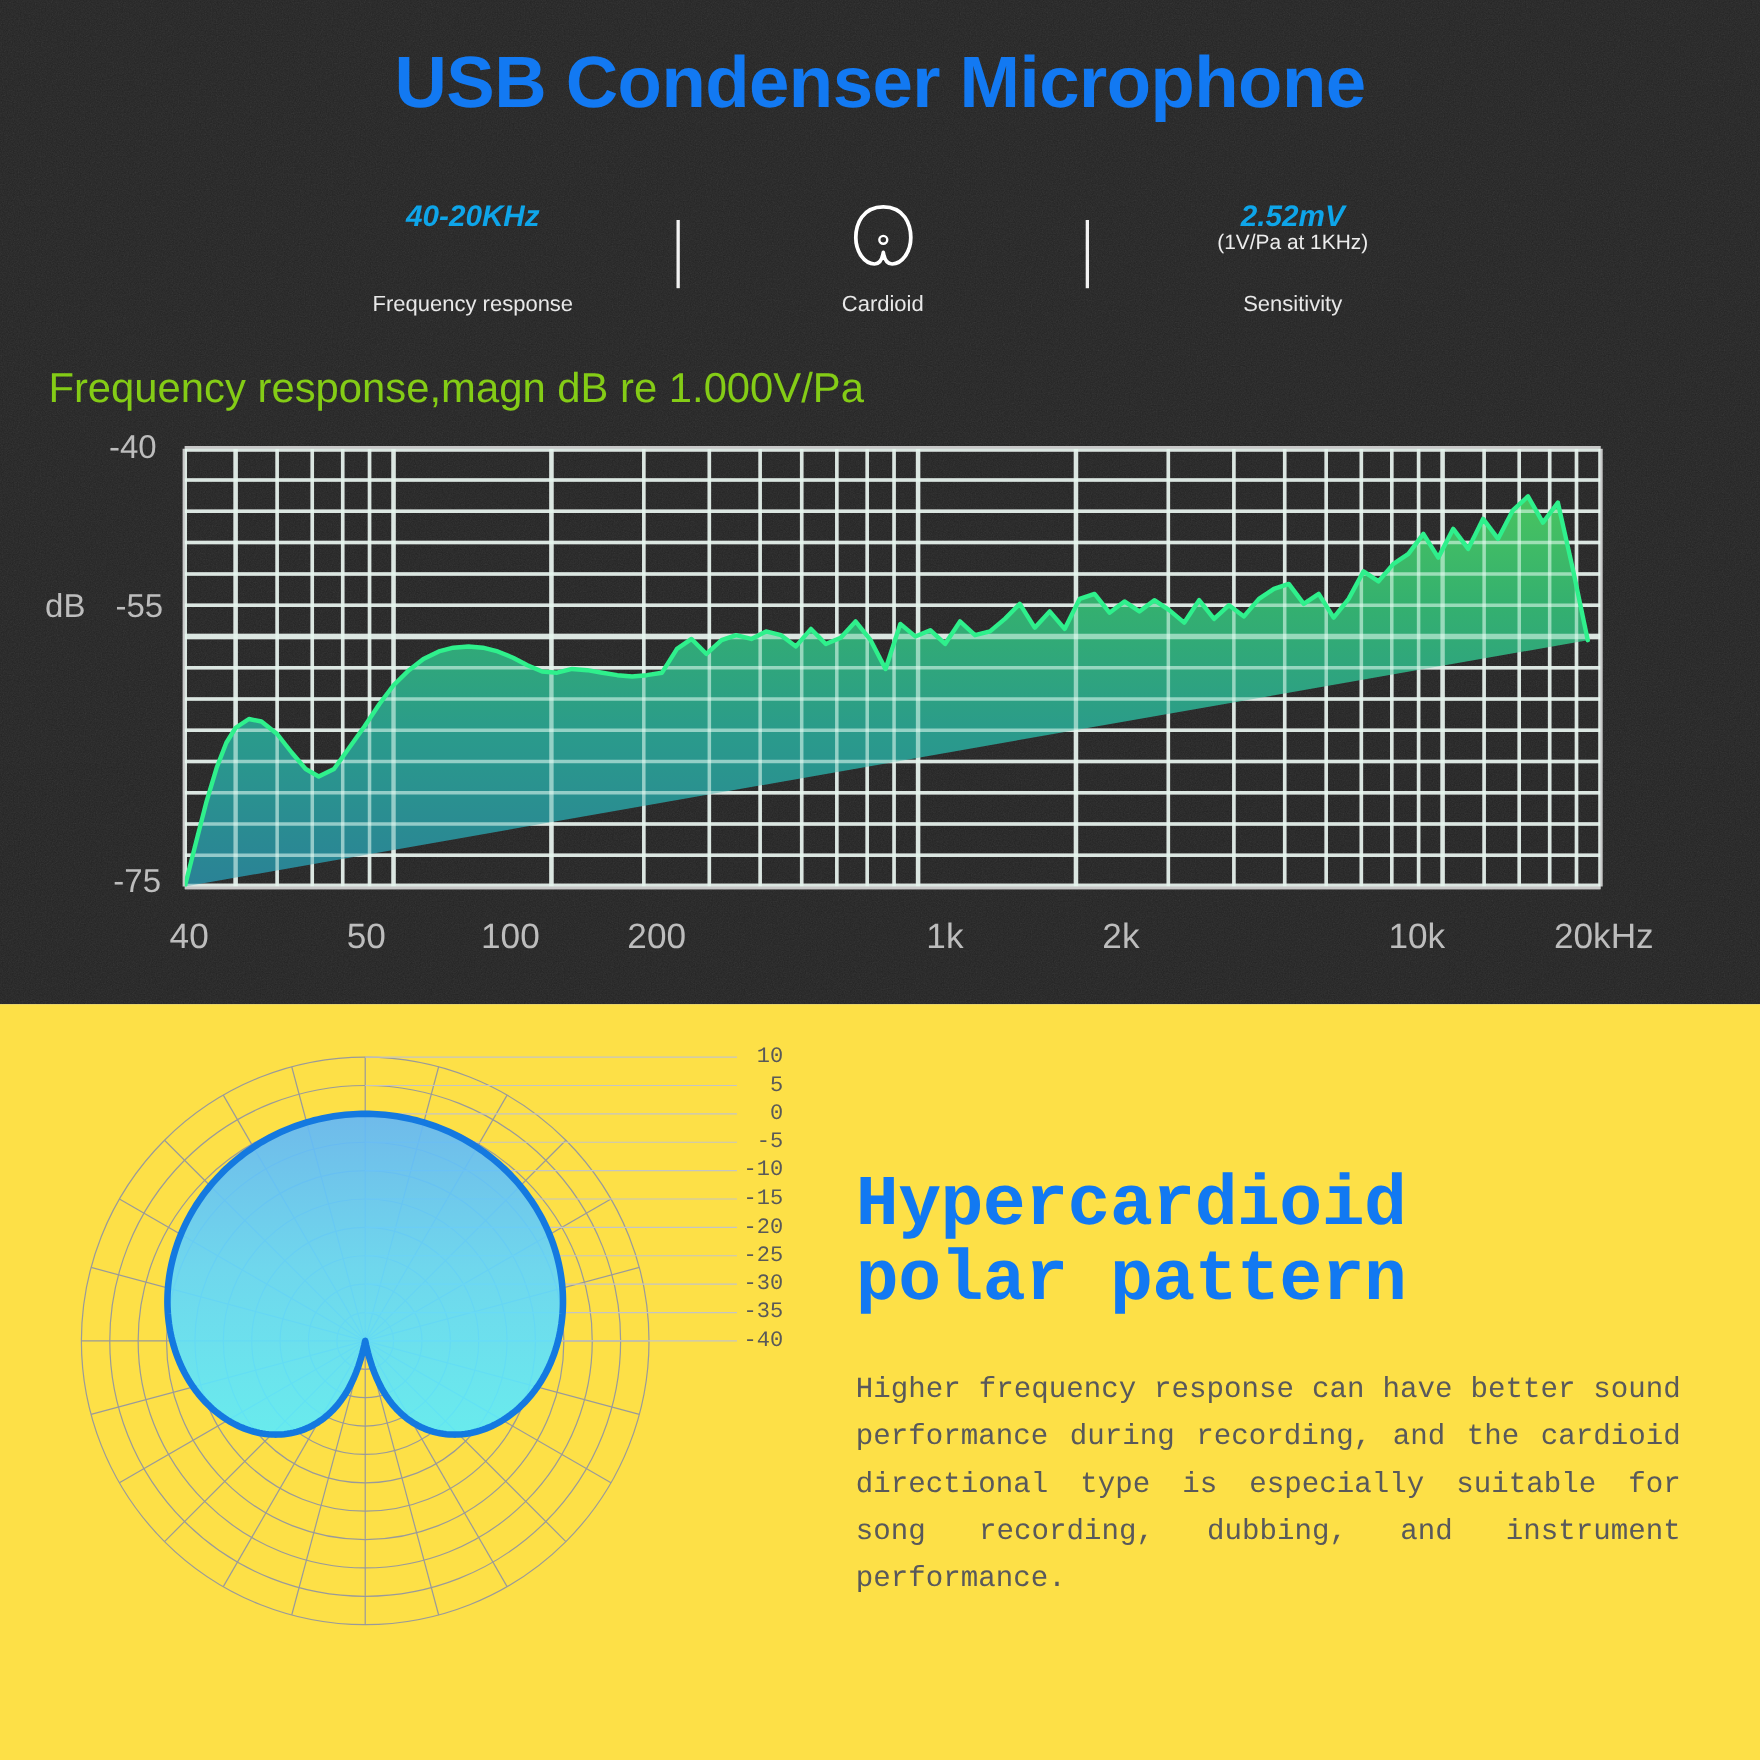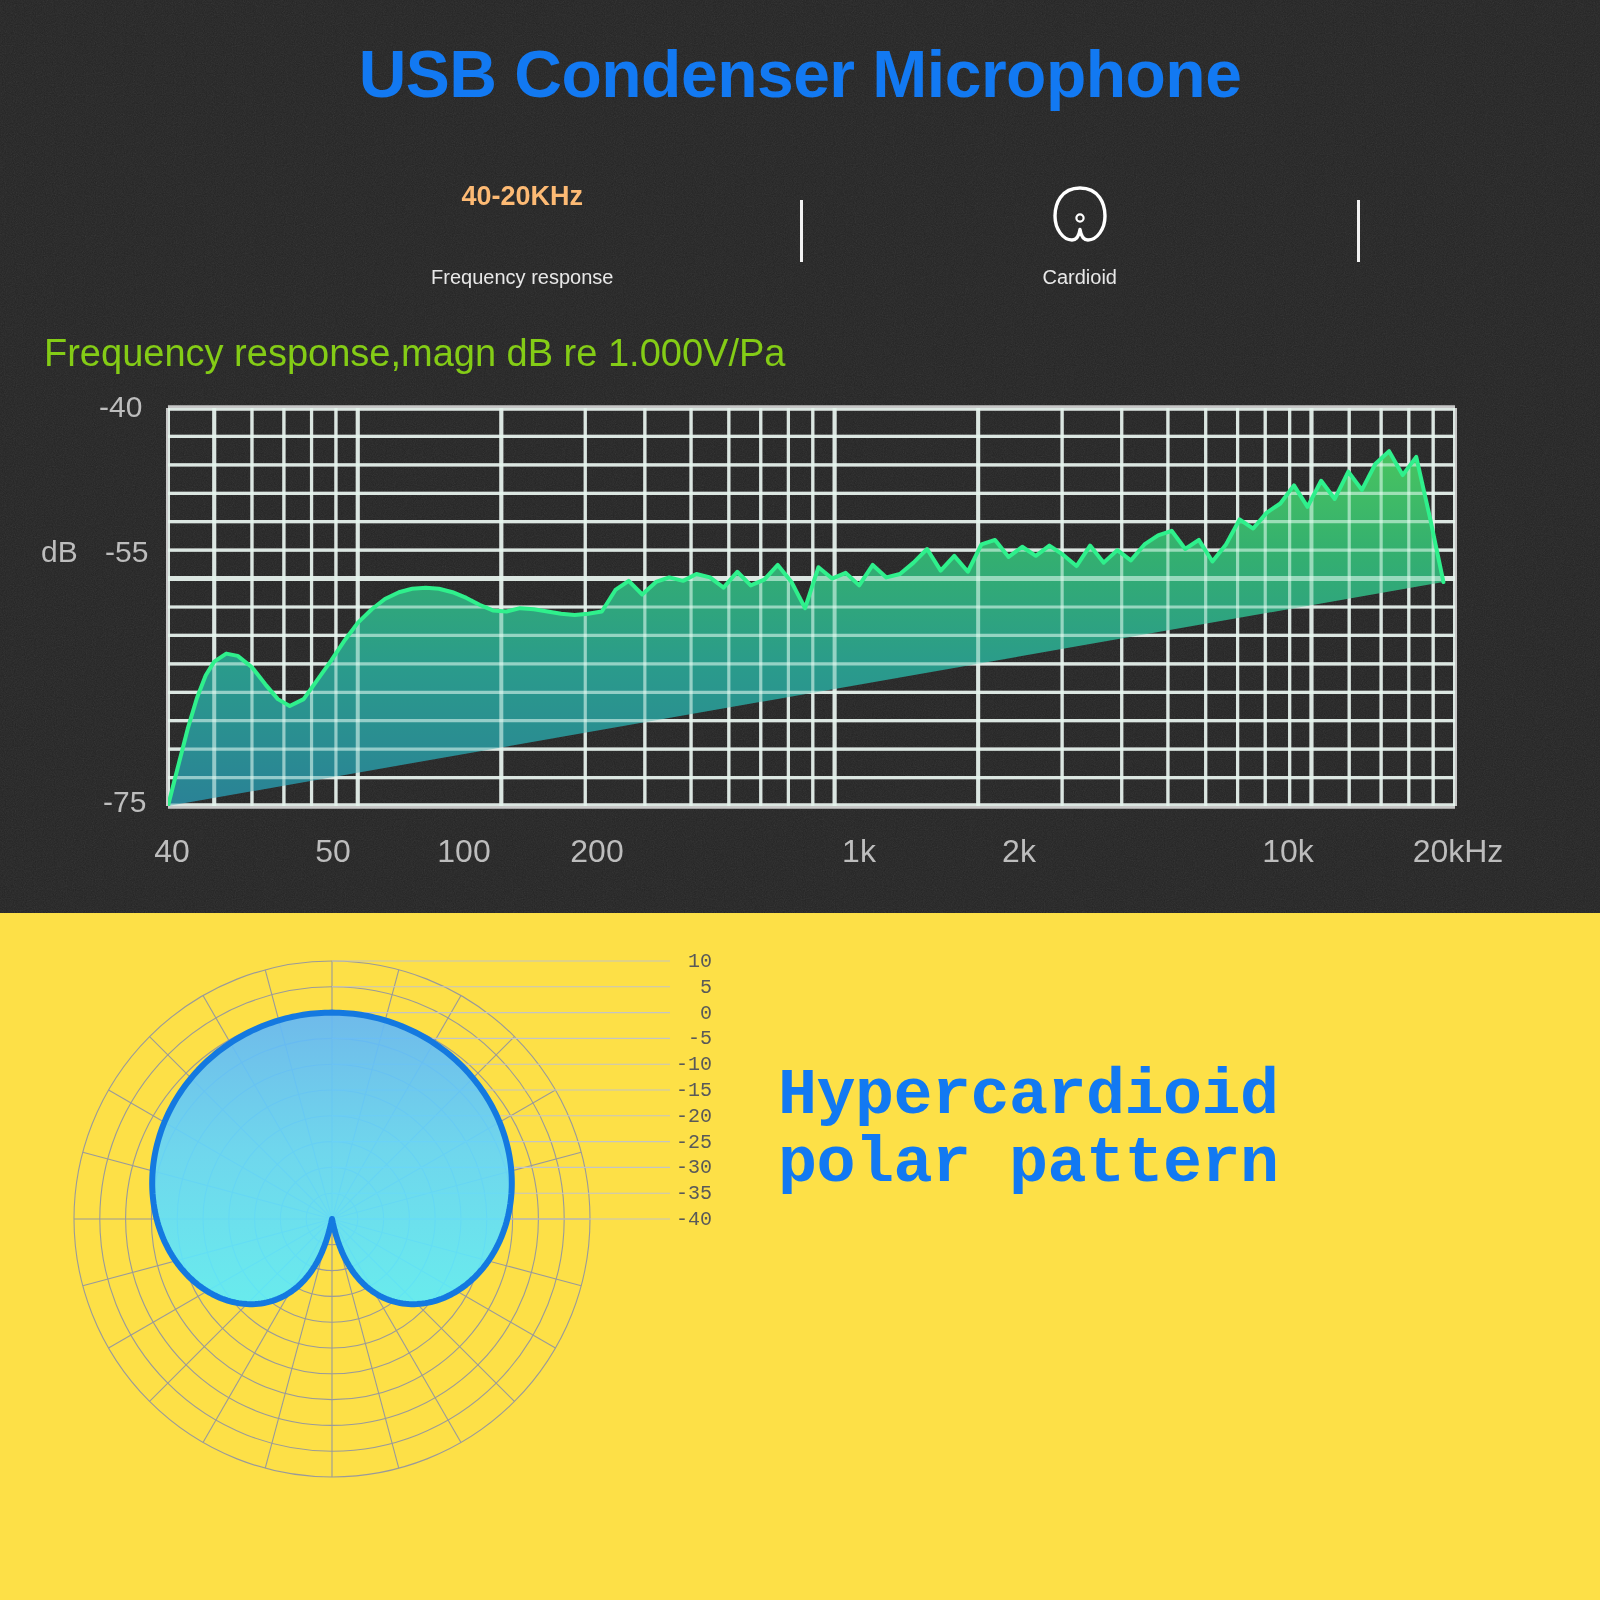--- a/index.html
+++ b/index.html
@@ -46,26 +46,27 @@
   .spec-col {
     flex:1 1 0;
     display:flex;
     flex-direction:column;
     align-items:center;
     justify-content:space-between;
     padding-top:14px;
     padding-bottom:4px;
   }
   .spec-val {
-    color:#fdba74;
+    color:#0ea5e9;
     font-size:27px;
     font-weight:bold;
     line-height:1.05;
     text-align:center;
     white-space:nowrap;
+    font-style:italic;
   }
   .spec-sub {
     color:#ececec;
     font-size:19px;
     font-weight:normal;
     line-height:1.15;
     text-align:center;
     white-space:nowrap;
   }
   .spec-label {
@@ -189,20 +190,27 @@
           <path d="M28 4 C9 4 3 20 3 32 C3 45 11 56 20 56 C25.5 56 27.2 50.5 28 45.5
                    C28.8 50.5 30.5 56 36 56 C45 56 53 45 53 32 C53 20 47 4 28 4 Z" fill="none" stroke="#ffffff" stroke-width="3.4" stroke-linejoin="round"></path>
           <circle cx="28" cy="34" r="3.6" fill="none" stroke="#ffffff" stroke-width="2.2"></circle>
         </svg>
       </div>
       <div class="spec-label">Cardioid</div>
     </div>
 
     <div class="spec-div"></div>
 
+    <div class="spec-col">
+      <div>
+        <div class="spec-val">2.52mV</div>
+        <div class="spec-sub">(1V/Pa at 1KHz)</div>
+      </div>
+      <div class="spec-label">Sensitivity</div>
+    </div>
   </div>
 
   <div id="fr-title">Frequency response,magn dB re 1.000V/Pa</div>
 
   <div id="fr-chart-wrap">
     <svg id="fr-svg" width="1600" height="500">
       <defs>
         <linearGradient id="areaGrad" x1="0" y1="0" x2="0" y2="1">
           <stop offset="0%" stop-color="#49c45f"></stop>
           <stop offset="28%" stop-color="#34b06f"></stop>
@@ -414,14 +422,15 @@
         <div class="polar-tick" style="left: 630px; width: 52px; top: 274.2px;">-35</div>
         <div class="polar-tick" style="left: 630px; width: 52px; top: 300px;">-40</div>
       </div>
   </div>
 
   <div id="right-col">
     <div id="hc-heading">
       <div>Hypercardioid</div>
       <div>polar pattern</div>
     </div>
+    <div id="hc-body">Higher frequency response can have better sound performance during recording, and the cardioid directional type is especially suitable for song recording, dubbing, and instrument performance.</div>
   </div>
 </div>
 
 </body></html>

